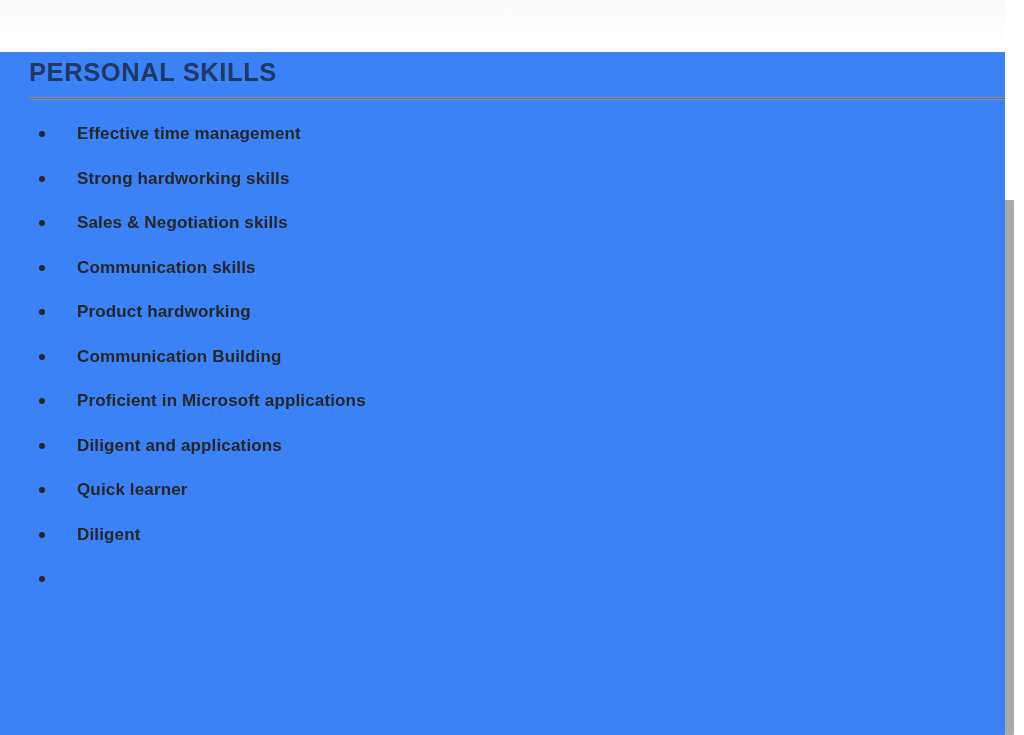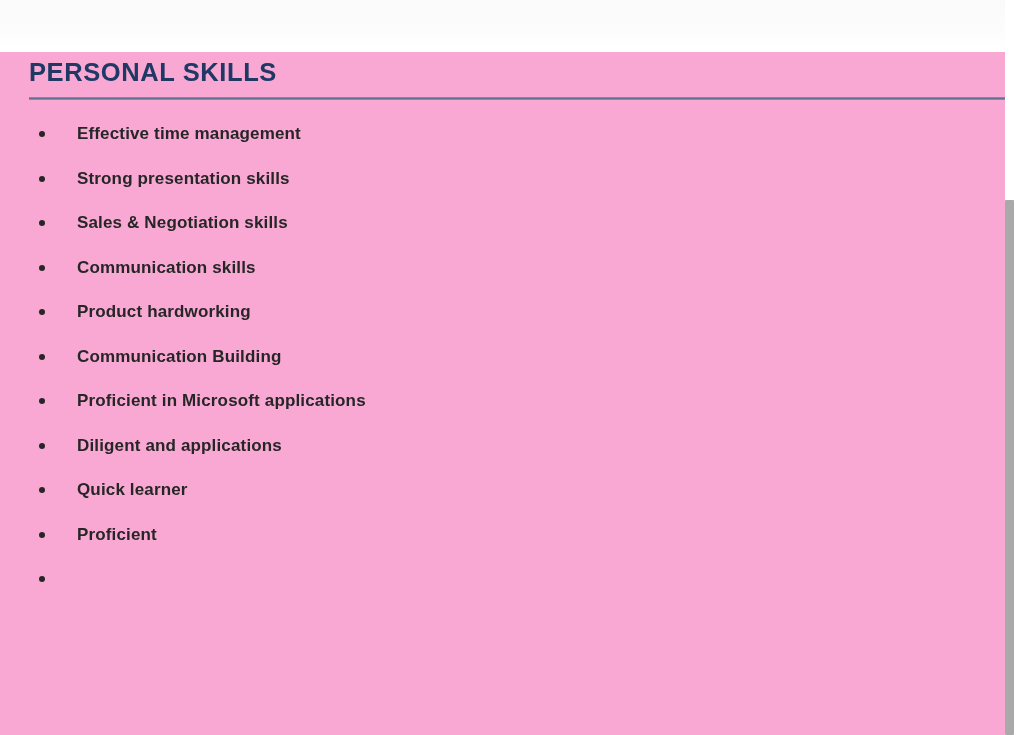--- a/index.html
+++ b/index.html
@@ -11,21 +11,21 @@
   body {
     font-family: "Liberation Sans", sans-serif;
     -webkit-font-smoothing: antialiased;
   }
 
   .page {
     position: relative;
     width: 1024px;
     height: 735px;
     overflow: hidden;
-    background: #f9a8d4;
+    background: #3b82f6;
   }
 
   
   .page-top-tint {
     position: absolute;
     left: 0;
     top: 0;
     width: 1024px;
     height: 52px;
     background: linear-gradient(180deg, #fafafb 0%, #fcfcfd 55%, #ffffff 100%);
@@ -131,21 +131,21 @@
 
   <ul class="skills-list">
 
     <li class="skill-item">
       <span class="skill-bullet"></span>
       <span class="skill-label">Effective time management</span>
     </li>
 
     <li class="skill-item">
       <span class="skill-bullet"></span>
-      <span class="skill-label">Strong presentation skills</span>
+      <span class="skill-label">Strong hardworking skills</span>
     </li>
 
     <li class="skill-item">
       <span class="skill-bullet"></span>
       <span class="skill-label">Sales &amp; Negotiation skills</span>
     </li>
 
     <li class="skill-item">
       <span class="skill-bullet"></span>
       <span class="skill-label">Communication skills</span>
@@ -171,21 +171,21 @@
       <span class="skill-label">Diligent and applications</span>
     </li>
 
     <li class="skill-item">
       <span class="skill-bullet"></span>
       <span class="skill-label">Quick learner</span>
     </li>
 
     <li class="skill-item">
       <span class="skill-bullet"></span>
-      <span class="skill-label">Proficient</span>
+      <span class="skill-label">Diligent</span>
     </li>
 
     <li class="skill-item">
       <span class="skill-bullet"></span>
     </li>
 
 
   </ul>
 
   <div class="scrollbar-track">

